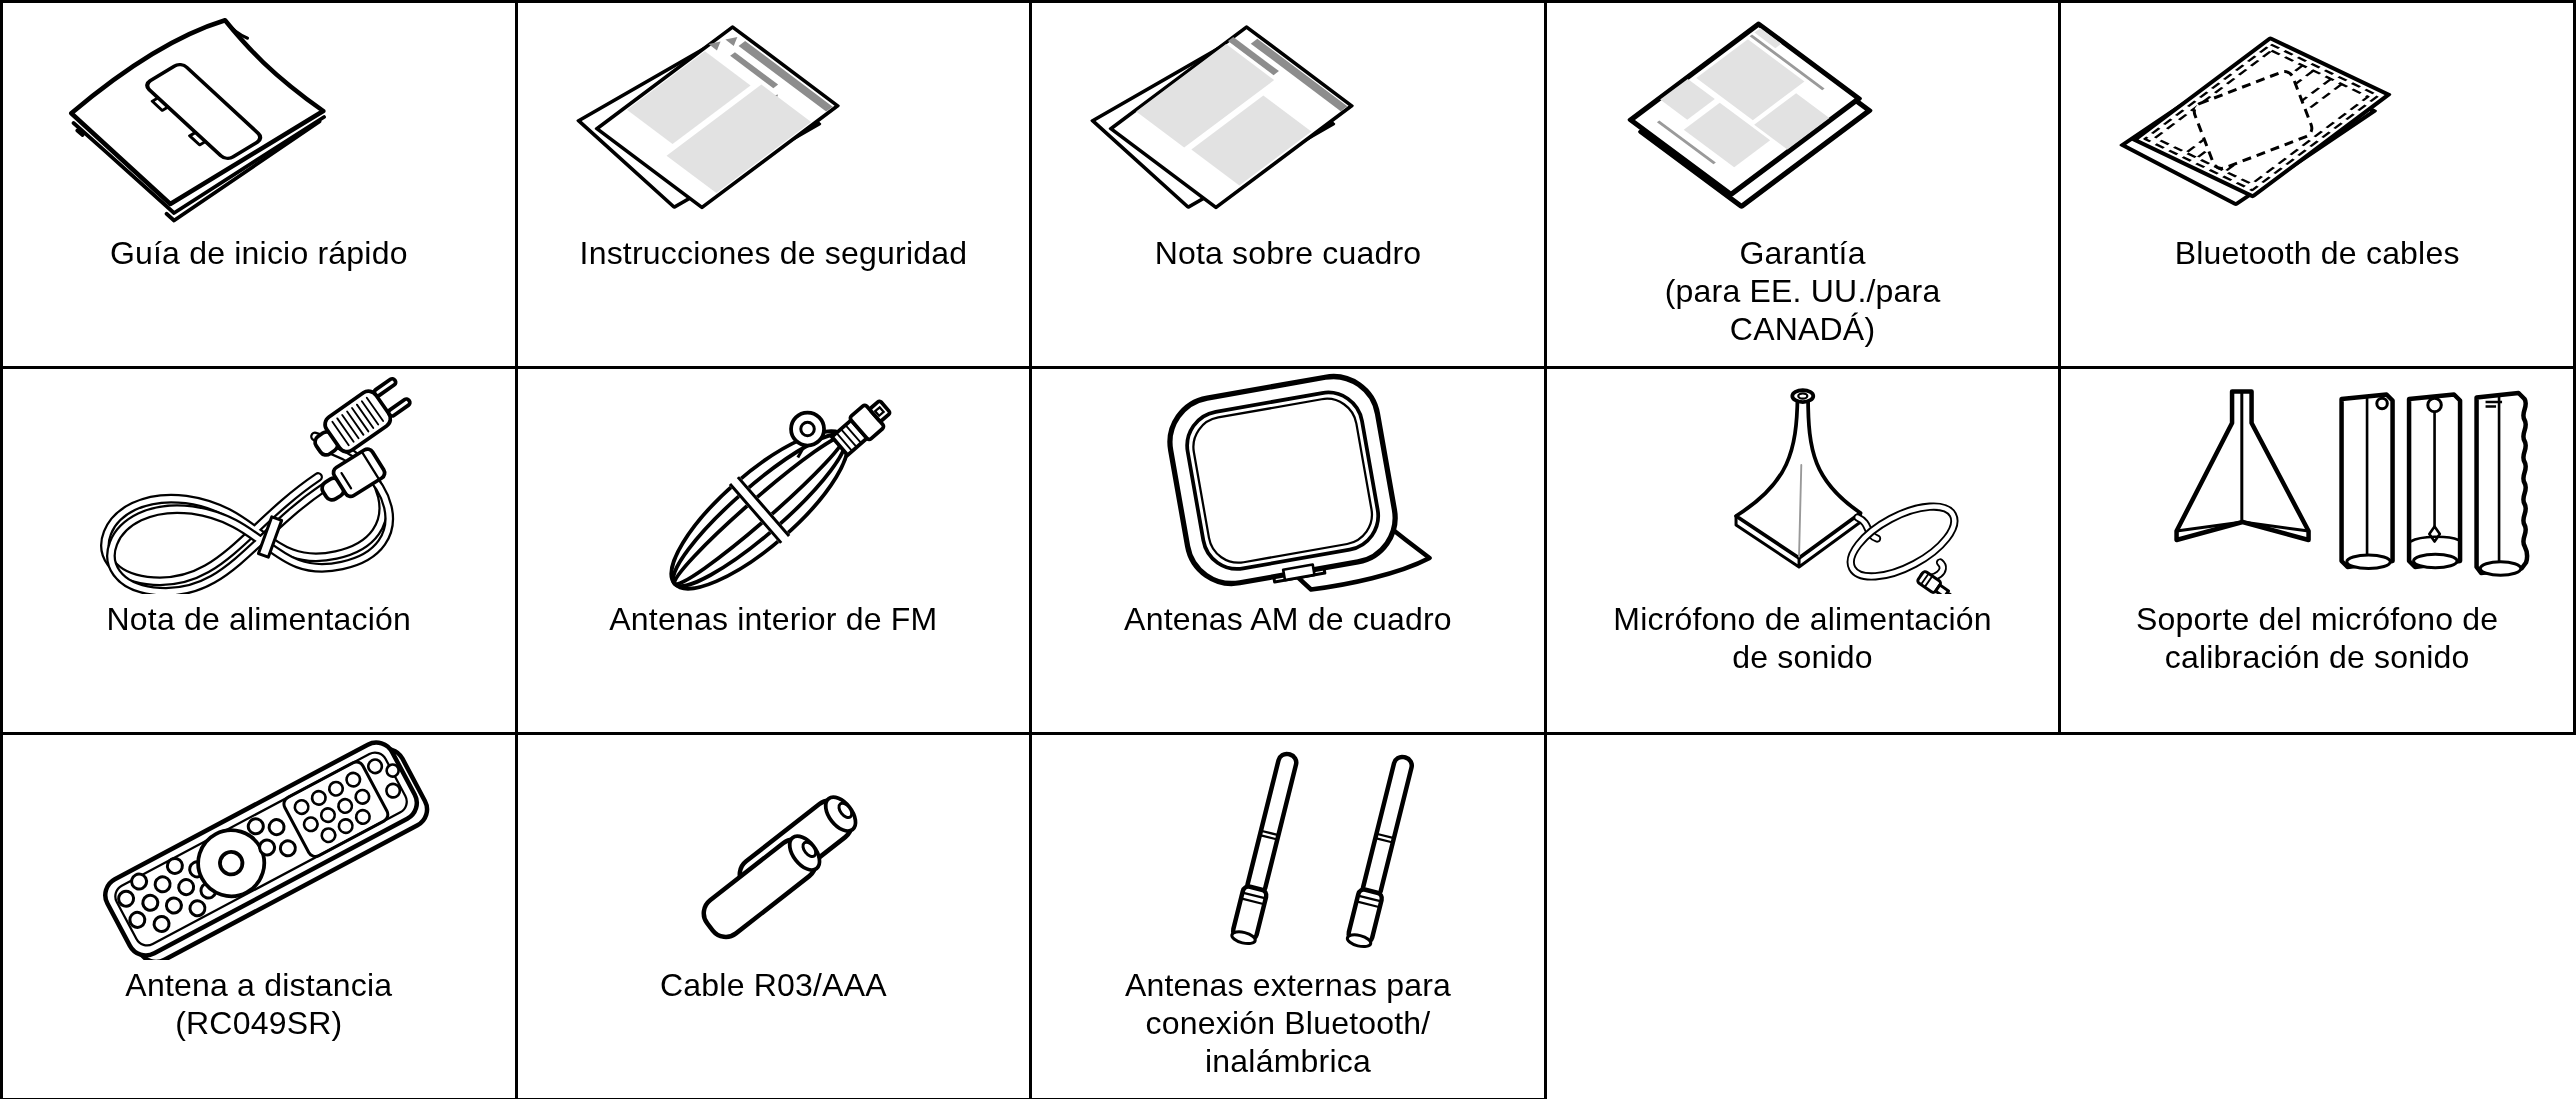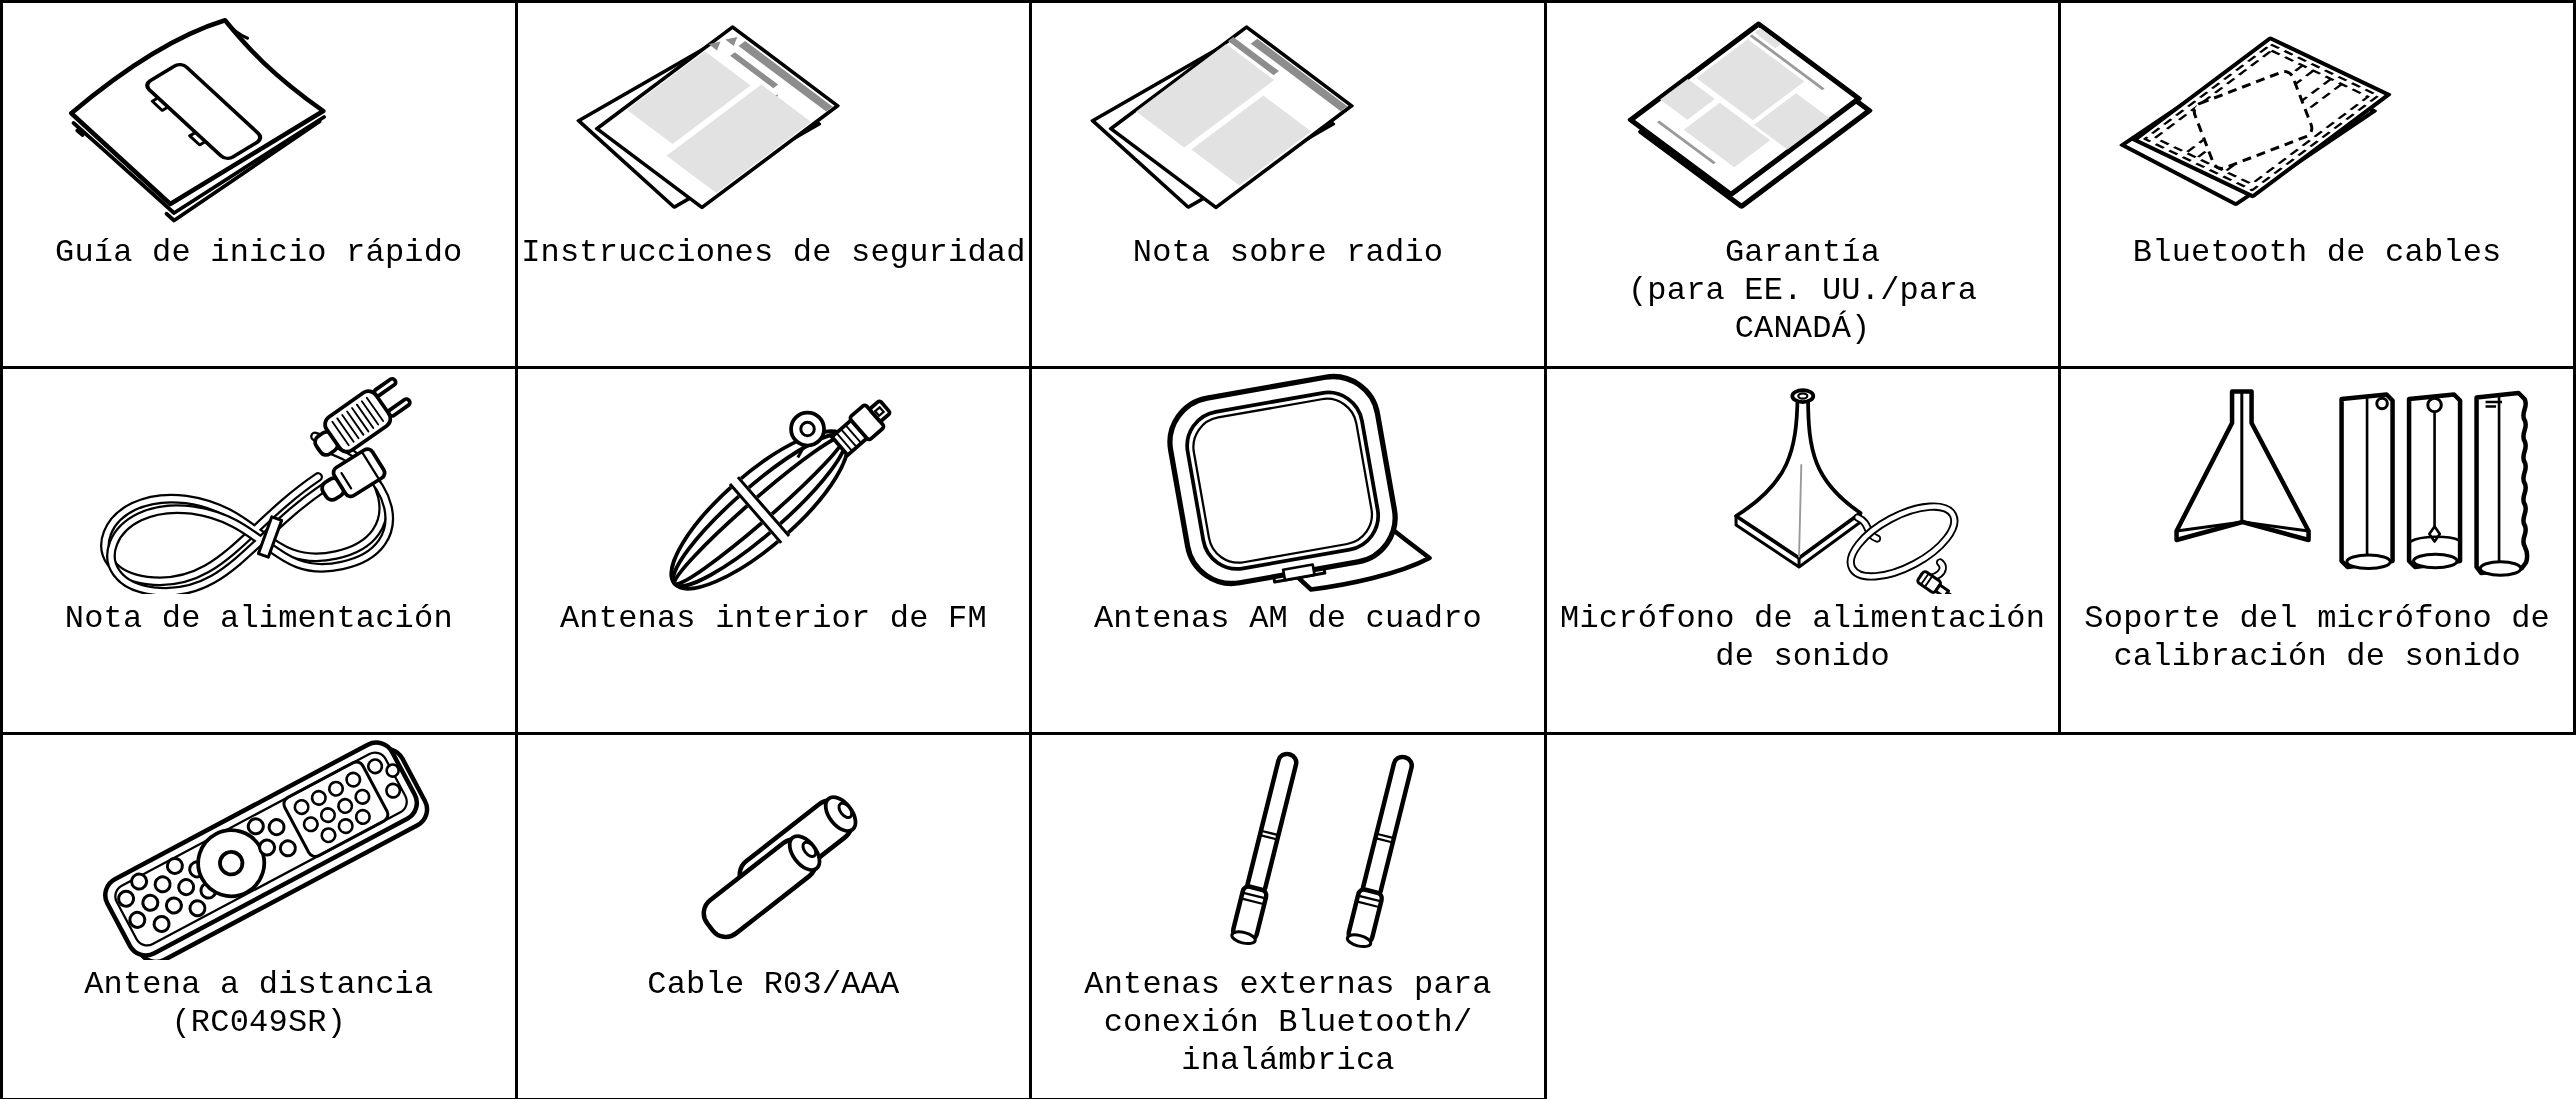--- a/index.html
+++ b/index.html
@@ -3,21 +3,21 @@
 <meta charset="utf-8">
 <style>
   html,body{margin:0;padding:0;background:#ffffff;}
   body{width:2576px;height:1100px;font-family:"Liberation Sans",sans-serif;color:#000;}
   table.acc{border-collapse:collapse;table-layout:fixed;width:2576px;height:1100px;background:#fff;}
   td.cell-td{border:3.1px solid #000;padding:0;vertical-align:top;}
   td.void{border:none;}
   .cell{display:flex;flex-direction:column;height:100%;}
   .illus{flex:0 0 225px;height:225px;display:flex;align-items:center;justify-content:center;overflow:hidden;}
   .illus svg{width:515px;height:225px;display:block;}
-  .label{flex:none;text-align:center;font-size:32px;line-height:38px;white-space:pre-line;padding-top:6.1px;letter-spacing:0.2px;font-family:Liberation Mono, monospace;}
+  .label{flex:none;text-align:center;font-size:32px;line-height:38px;white-space:pre-line;padding-top:6.1px;letter-spacing:0.2px;}
   tr.r{height:366px;}
 </style>
 </head>
 <body>
 
 <table class="acc">
 <colgroup>
       <col style="width:20%">
       <col style="width:20%">
       <col style="width:20%">
@@ -92,21 +92,21 @@
               <rect x="0" y="22" width="76" height="9"></rect>
             </g>
             <g stroke="none" fill="#e2e2e2">
               <rect x="2" y="36" width="80" height="150"></rect>
               <rect x="90" y="62" width="80" height="120"></rect>
             </g>
           </g>
         </g>
       </svg>
     </div>
-    <div class="label">Nota sobre radio</div>
+    <div class="label">Nota sobre cuadro</div>
   </div>
         </td>
 
   <td class="cell-td">
           <div class="cell">
     <div class="illus">
       <svg viewBox="0 0 674 300">
         <g stroke="#000" stroke-width="7" stroke-linejoin="round">
           <g transform="matrix(0.82,0.61,-0.80,0.60,292,44)">
             <rect width="163" height="213" fill="#fff"></rect>

